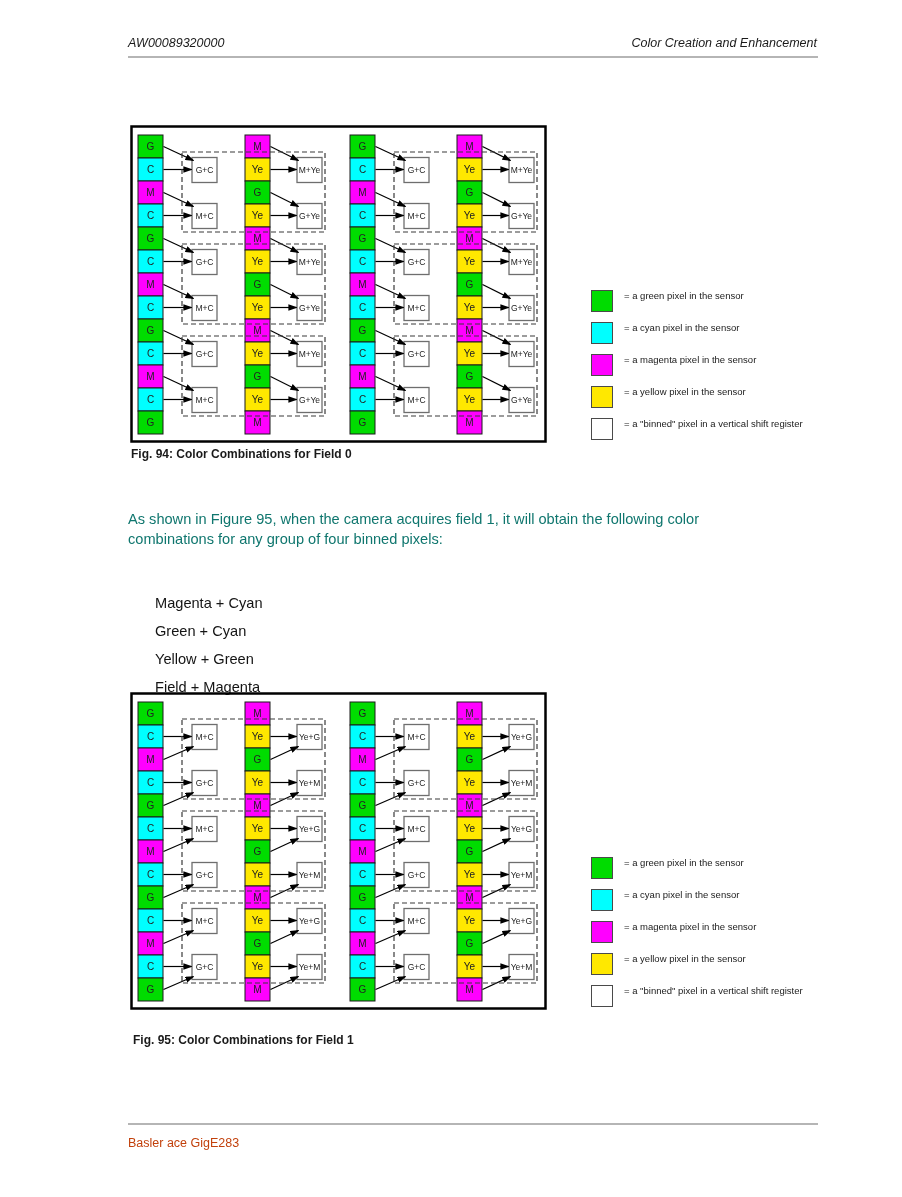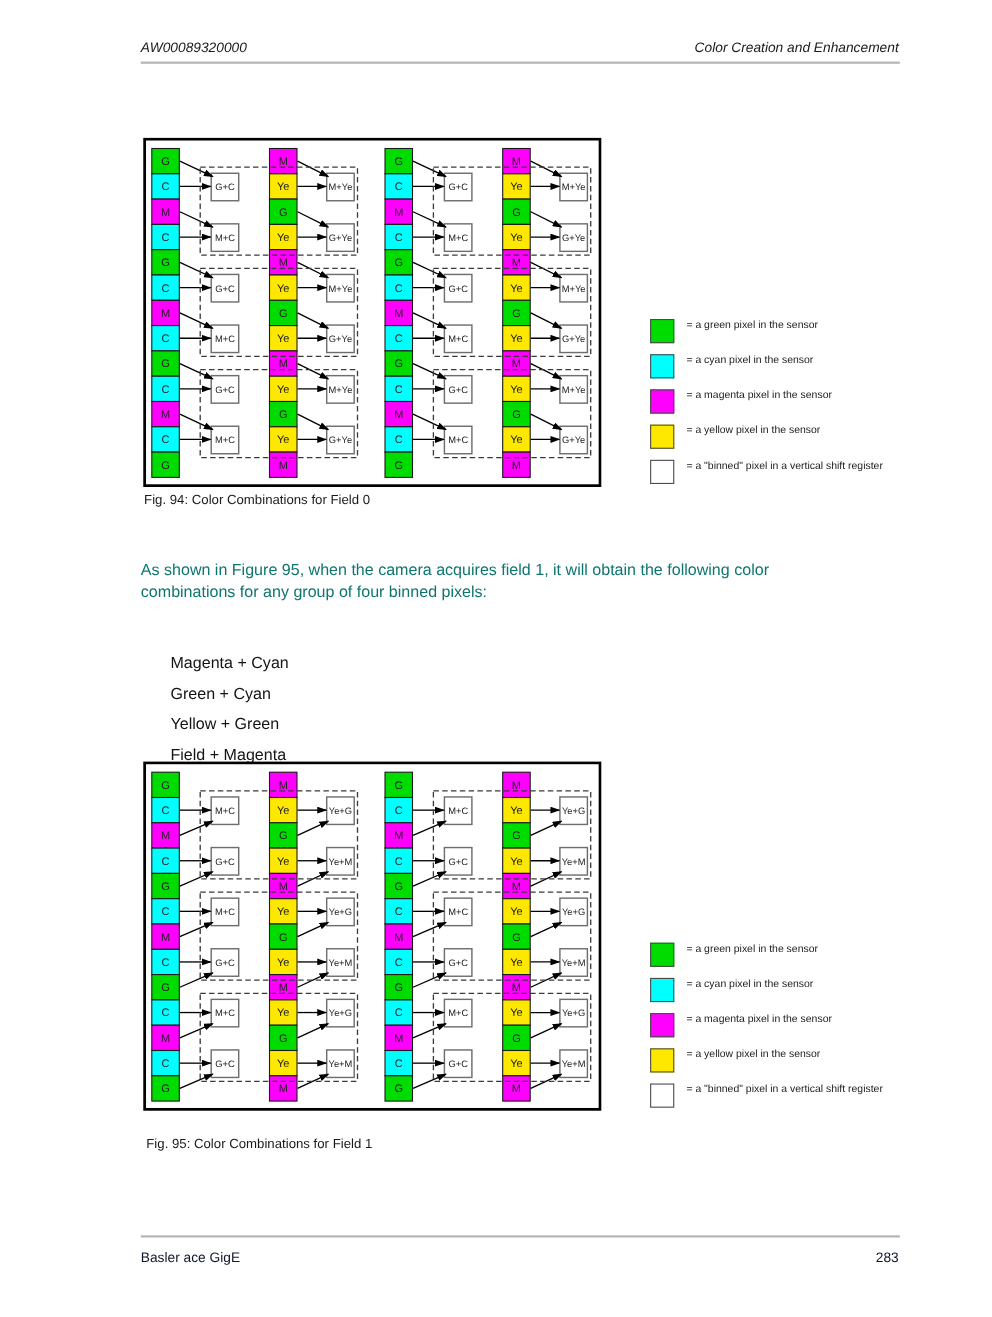--- a/index.html
+++ b/index.html
@@ -7,34 +7,34 @@
     position:relative; width:902px; height:1197px; background:#ffffff;
     font-family:"Liberation Sans", sans-serif; color:#111; overflow:hidden;
   }
   .header-row {
     position:absolute; left:128px; top:36px; width:689px;
     display:flex; justify-content:space-between; font-size:12.5px; color:#1a1a1a;font-style:italic;
   }
   .rule { position:absolute; left:128px; width:690px; height:2px; background:#b5b5b5; }
   .figure-frame { position:absolute; left:130px; width:417px; height:318px; }
   .figure-frame svg { display:block; }
-  .caption { position:absolute; font-size:12px; color:#1a1a1a; white-space:nowrap; }
+  .caption { position:absolute; font-size:12px; color:#1a1a1a; white-space:nowrap;font-weight:bold; }
   .para {
     position:absolute; left:128px; top:510px; width:655px;
     font-size:14.6px; line-height:19.5px; color:#0f766e;
   }
   .combo-list { position:absolute; left:155px; top:560px; font-size:14.6px; color:#141414;margin-top:32px; }
   .combo-list .combo-item { height:25px; padding-top:3px; }
   .legend { position:absolute; left:591px; }
   .legend-item { display:flex; align-items:flex-start; height:22px; margin-bottom:10px; }
   .legend-swatch { width:20px; height:20px; border:1px solid #4a4a4a; margin-right:11px; flex:none; }
   .legend-label { font-size:9.5px; color:#1a1a1a; white-space:nowrap; }
   .footer-row {
     position:absolute; left:128px; top:1136px; width:689px;
-    display:flex; justify-content:space-between; font-size:12.5px; color:#0f172a;
+    display:flex; font-size:12.5px; color:#c2410c;
   }
 </style>
 </head>
 <body>
 
 <div class="page">
 
   <div class="header-row">
     <span>AW00089320000</span>
     <span>Color Creation and Enhancement</span>

